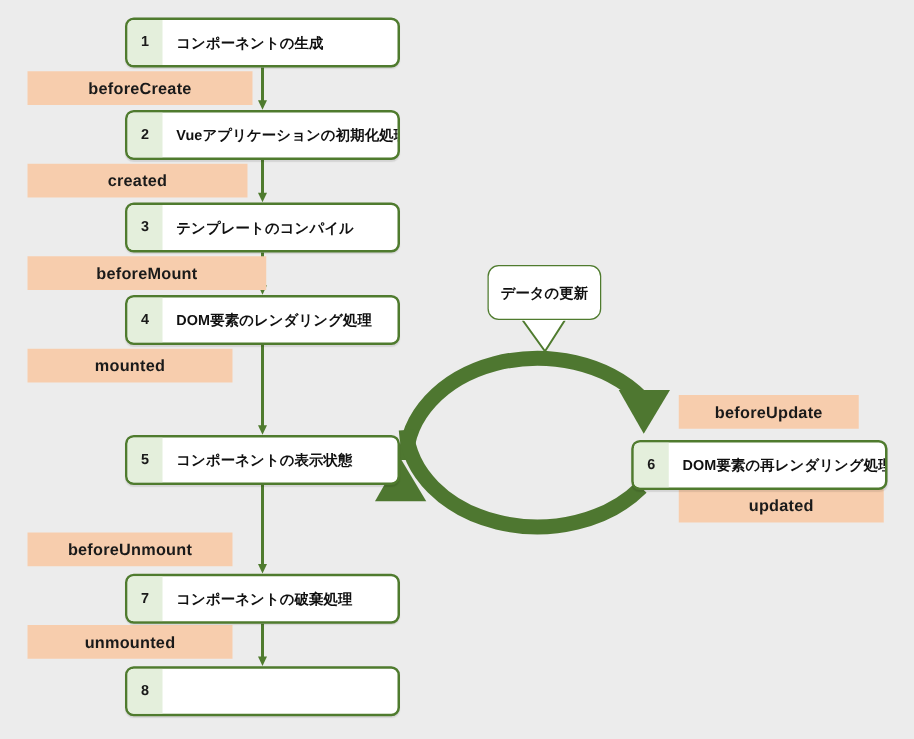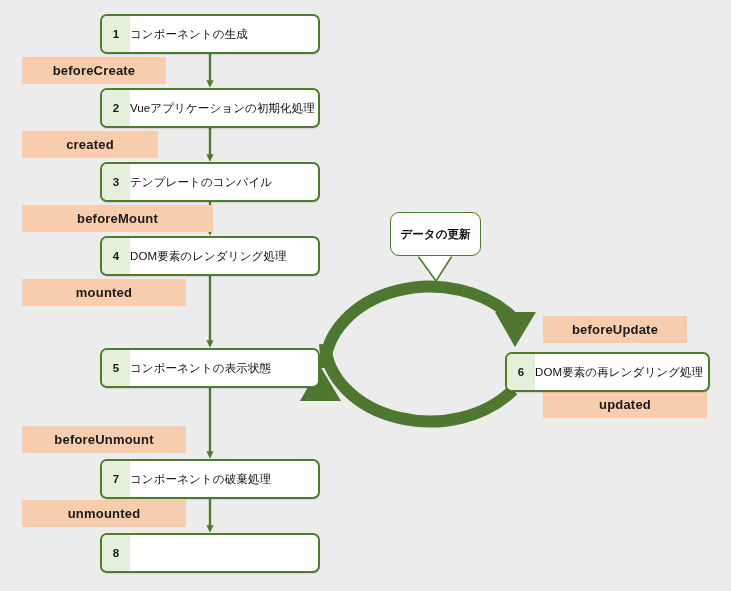--- a/index.html
+++ b/index.html
@@ -44,22 +44,23 @@
     justify-content: center;
     font-size: 11.5px;
     font-weight: bold;
     color: #1a1a1a;
     letter-spacing: 0;
   }
   .step-text {
     flex: 1 1 auto;
     display: flex;
     align-items: center;
+    padding-left: 11px;
     font-size: 11.5px;
-    font-weight: normal;
+    font-weight: bold;
     color: #101010;
     white-space: nowrap;
     letter-spacing: 0.1px;
   }
 
   
   .hook-label {
     position: absolute;
     box-sizing: border-box;
     height: 27px;
@@ -134,24 +135,24 @@
 
     <g>
       <path d="M 418,256 L 436,281 L 452,256 Z" fill="#ffffff"></path>
       <path d="M 418,256 L 436,281 L 452,256" fill="none" stroke="#4f7b2e" stroke-width="1.6" stroke-linejoin="miter"></path>
       <line x1="416" y1="255.2" x2="454" y2="255.2" stroke="#ffffff" stroke-width="2.6"></line>
     </g>
   </svg>
 
   <div class="boxlayer">
 
-    <div class="hook-label" style="left:22px;  top:57px;  width:144px;">
+    <div class="hook-label" style="left:22px;  top:57px;  width:180px;">
       <span>beforeCreate</span>
     </div>
-    <div class="hook-label" style="left:22px;  top:131px; width:136px;">
+    <div class="hook-label" style="left:22px;  top:131px; width:176px;">
       <span>created</span>
     </div>
     <div class="hook-label" style="left:22px;  top:205px; width:191px;">
       <span>beforeMount</span>
     </div>
     <div class="hook-label" style="left:22px;  top:279px; width:164px;">
       <span>mounted</span>
     </div>
     <div class="hook-label" style="left:22px;  top:426px; width:164px;">
       <span>beforeUnmount</span>

